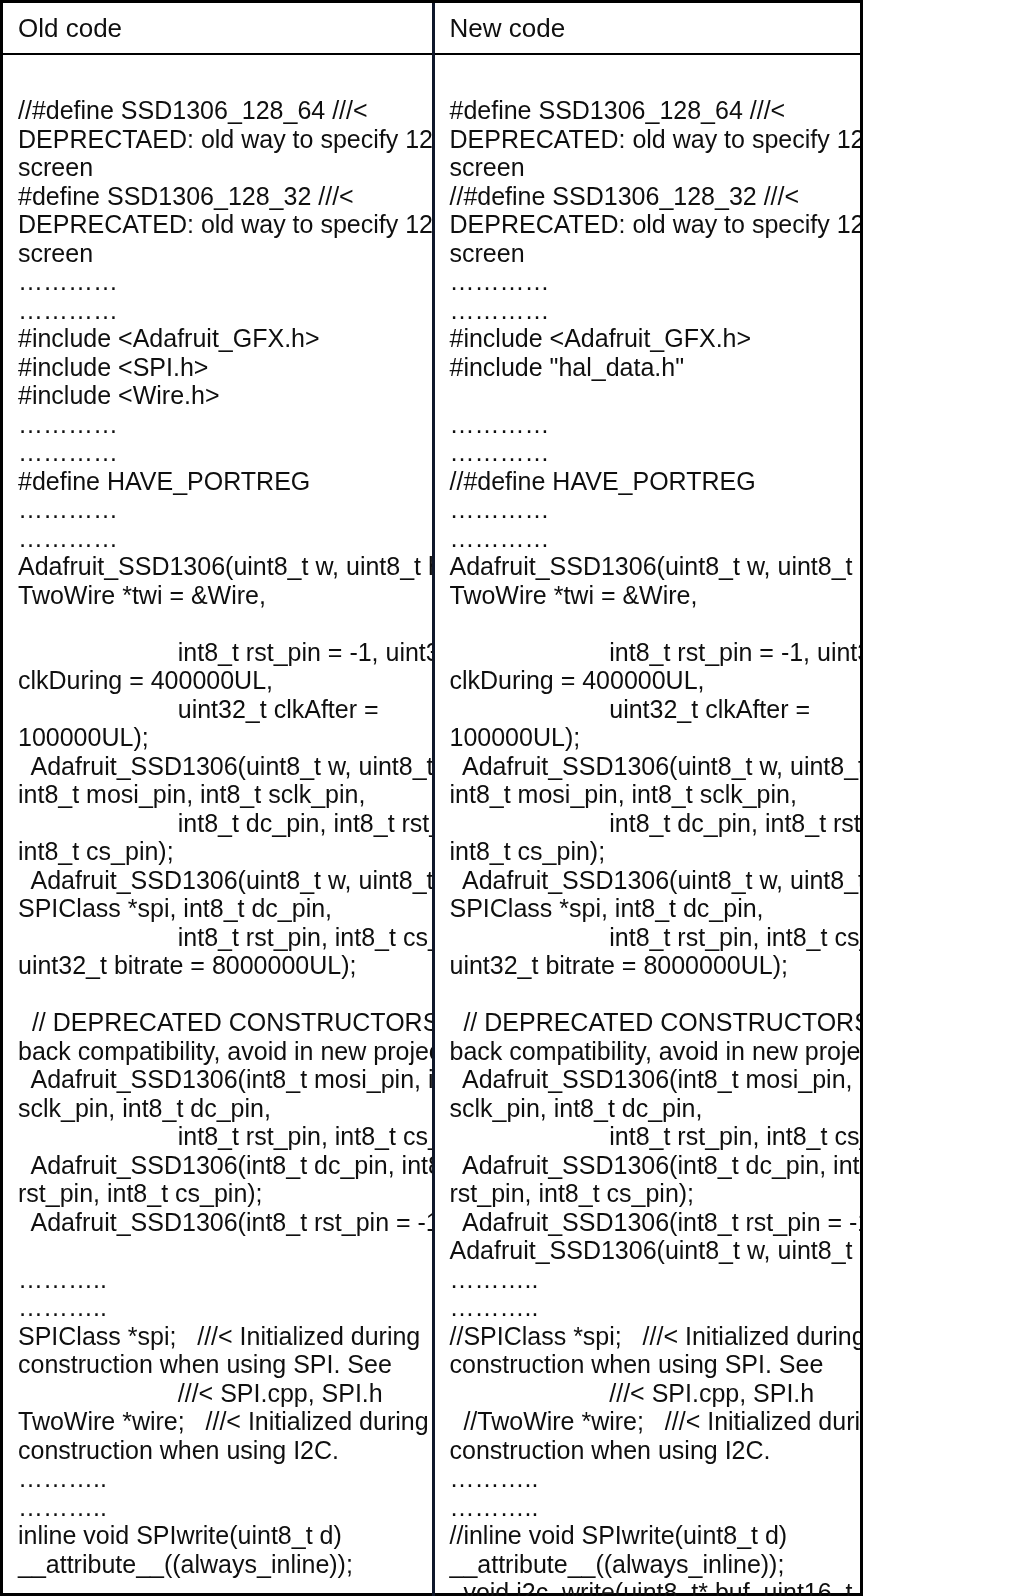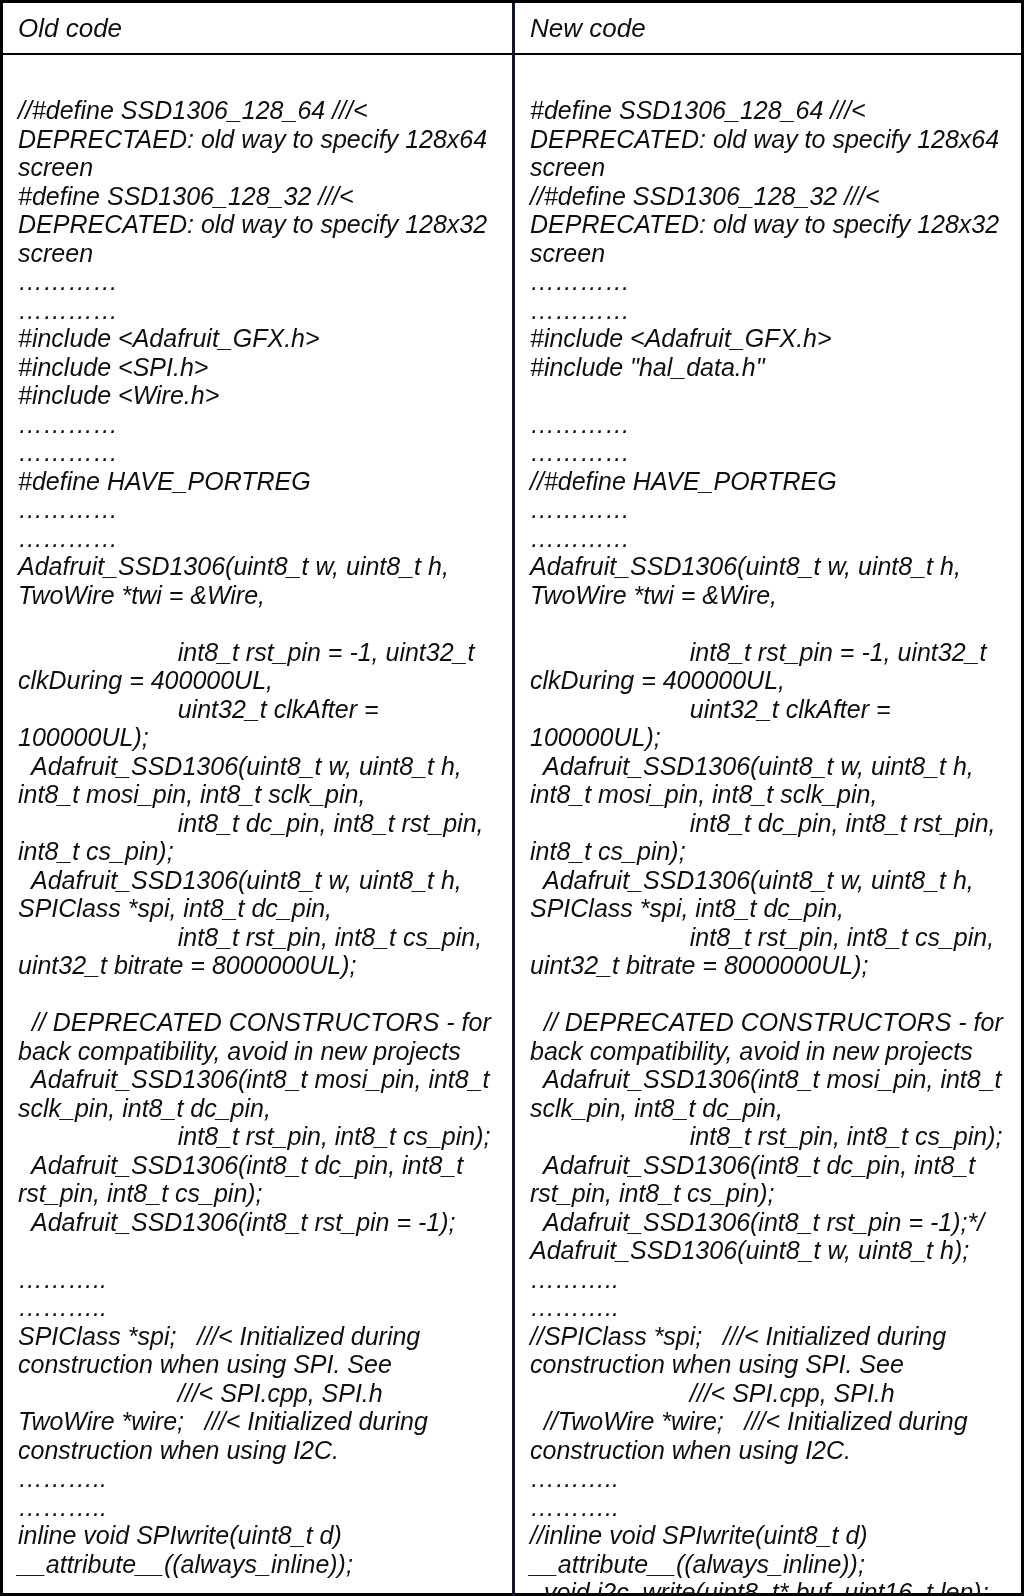--- a/index.html
+++ b/index.html
@@ -10,28 +10,27 @@
   .sheet {
     position: relative;
     width: 1024px;
     height: 1596px;
     box-sizing: border-box;
     background: #ffffff;
     font-family: "Liberation Sans", sans-serif;
     color: #0f0f0f;
   }
   .comparison-table {
-    width: 1024px;
+    width: 863px;
     height: 1596px;
     box-sizing: border-box;
     border: 3px solid #000000;
     display: grid;
     grid-template-columns: 1fr 1fr;
     background: #ffffff;
-    font-style: italic;
   }
   .col {
     display: flex;
     flex-direction: column;
     min-width: 0;
     box-sizing: border-box;
   }
   .col-right {
     border-left: 3px solid #0f172a;
   }

